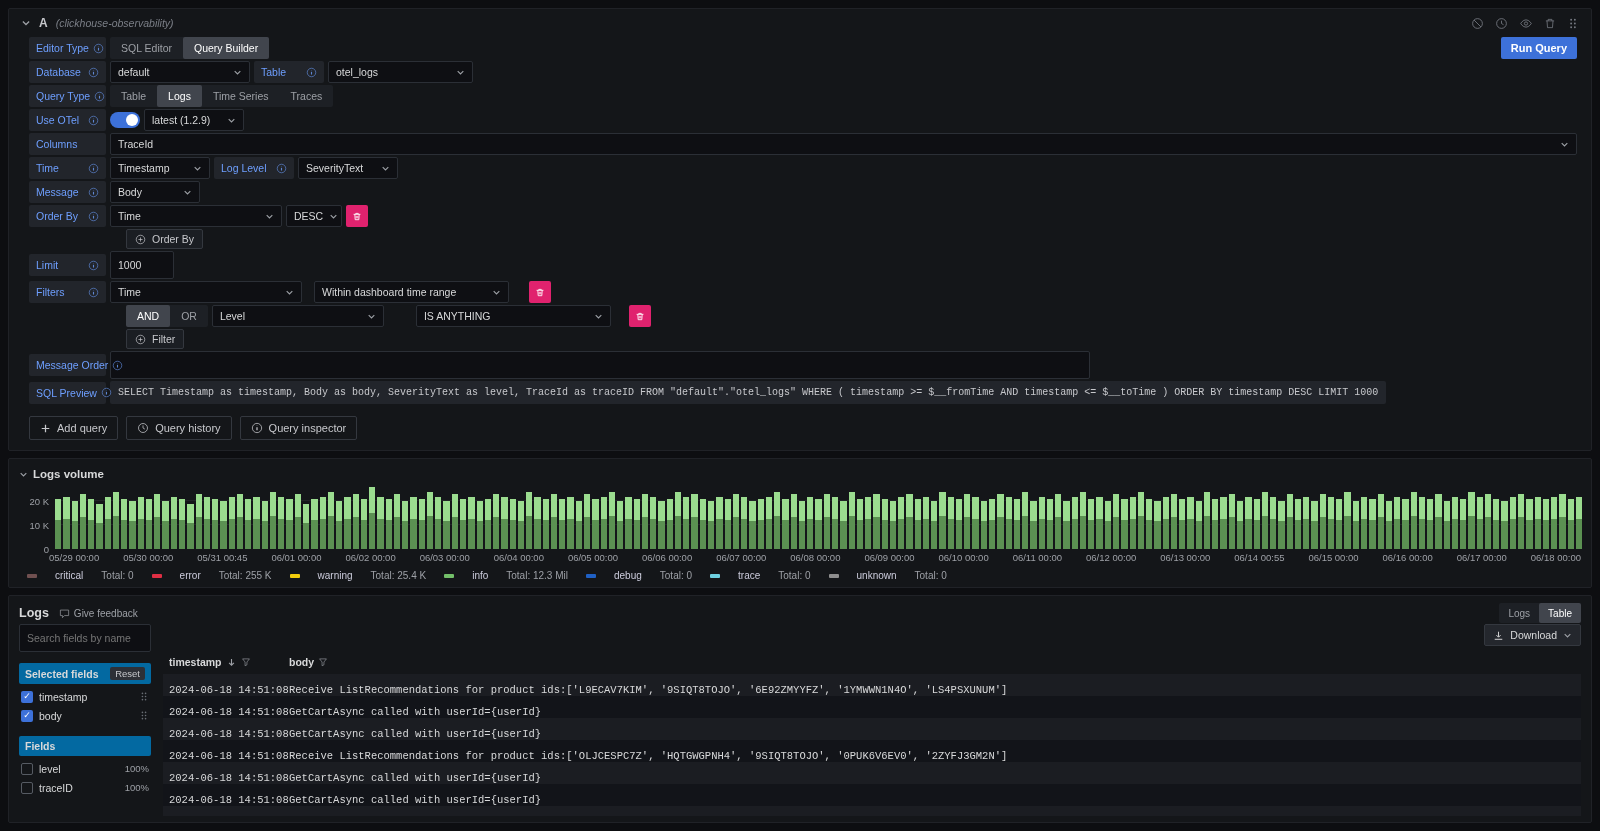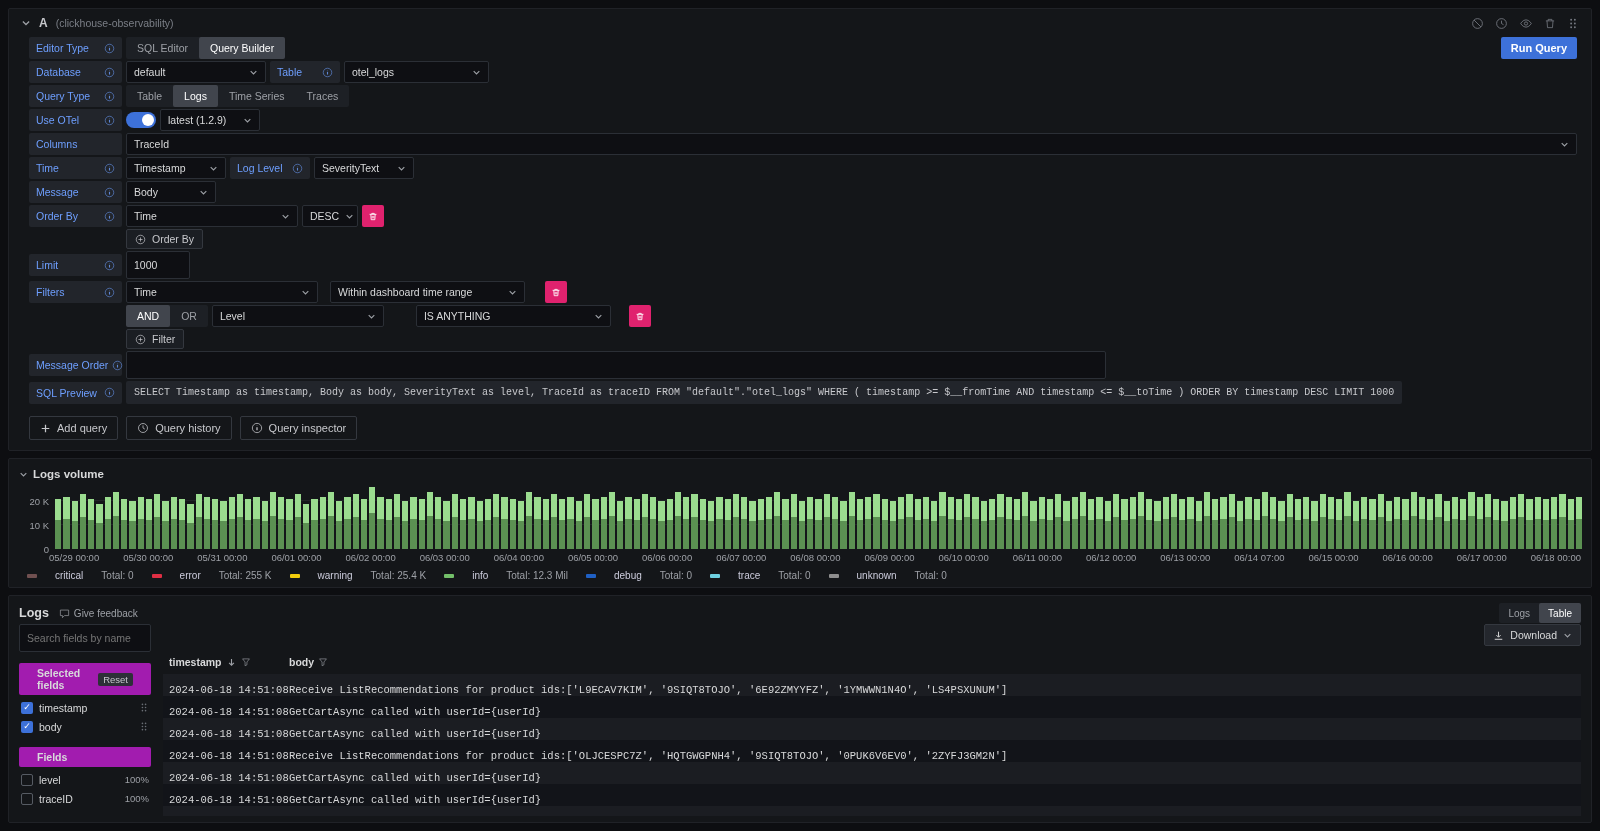--- a/index.html
+++ b/index.html
@@ -6,26 +6,26 @@
   body{width:1600px;height:831px;overflow:hidden;background:#0d0e11;color:#d8d9da;
        font-family:"Liberation Sans","DejaVu Sans",sans-serif;font-size:11px;}
   .page{height:100%;box-sizing:border-box;padding:8px;display:flex;flex-direction:column;gap:7px;}
   .panel{background:#141619;border:1px solid #202227;border-radius:2px;}
 
   
   .query-panel{padding:2px 8px 8px;flex:none;}
   .qe-header{display:flex;align-items:center;gap:8px;height:24px;padding:0 4px;}
   .chev-collapse{color:#9da0a6;display:flex;cursor:pointer;}
   .refid{font-weight:700;font-size:12px;color:#c7c8cc;}
-  .ds{color:#7b7f87;font-size:10.5px;}
+  .ds{font-style:italic;color:#7b7f87;font-size:10.5px;}
   .qe-icons{margin-left:auto;display:flex;gap:11px;color:#7b7f87;align-items:center;}
   .icon-btn{display:flex;cursor:pointer;}
   .qe-body{padding:2px 6px 0 12px;}
   .b-row{display:flex;align-items:center;gap:4px;margin-bottom:2px;}
-  .inline-label{display:flex;align-items:center;justify-content:space-between;gap:4px;width:93px;flex:none;
+  .inline-label{display:flex;align-items:center;justify-content:space-between;gap:4px;width:77px;flex:none;
        box-sizing:border-box;background:#22252b;color:#6e9fff;height:22px;padding:0 7px;border-radius:2px;
        font-size:10.5px;font-weight:500;white-space:nowrap;}
   .inline-label.w70{width:70px;}
   .inline-label.w80{width:80px;}
   .i-icon{opacity:.8;display:flex;}
   .seg{display:inline-flex;background:#1d2025;border-radius:2px;height:22px;align-items:stretch;}
   .seg .opt{display:flex;align-items:center;padding:0 11px;color:#9da0a6;font-weight:500;cursor:pointer;
        border-radius:2px;font-size:10.5px;white-space:nowrap;}
   .seg .opt.sel{background:#41454d;color:#fff;}
   .select{display:flex;align-items:center;justify-content:space-between;gap:6px;background:#0e0f13;
@@ -71,22 +71,22 @@
   
   .logs-panel{flex:1;min-height:0;padding:6px 10px;display:flex;flex-direction:column;overflow:hidden;}
   .lp-header{display:flex;align-items:center;gap:10px;height:22px;flex:none;}
   .lp-title{font-size:12.5px;font-weight:600;}
   .feedback{display:flex;align-items:center;gap:4px;color:#9da0a6;font-size:10px;cursor:pointer;}
   .lp-toggle{margin-left:auto;}
   .seg.small{height:20px;background:#1d2025;}
   .seg.small .opt{padding:0 9px;font-size:10px;}
   .lp-main{display:flex;gap:12px;flex:1;min-height:0;margin-top:0;}
   .lp-sidebar{width:132px;flex:none;display:flex;flex-direction:column;gap:3px;}
-  .side-section{background:#a21caf;display:flex;align-items:center;justify-content:space-between;
-       padding:4px 18px;border-radius:2px;font-size:10.5px;font-weight:600;margin-top:8px;}
+  .side-section{background:#0369a1;display:flex;align-items:center;justify-content:space-between;
+       padding:4px 6px;border-radius:2px;font-size:10.5px;font-weight:600;margin-top:8px;}
   .reset-btn{color:#c7c8cc;font-weight:400;font-size:9.5px;background:#2d3037;padding:1px 5px;border-radius:2px;cursor:pointer;}
   .field-row{display:flex;align-items:center;gap:6px;height:19px;padding:0 2px;font-size:10.5px;color:#d8d9da;}
   .cb{width:12px;height:12px;border-radius:2px;box-sizing:border-box;display:flex;align-items:center;
        justify-content:center;font-size:9px;color:#fff;cursor:pointer;flex:none;line-height:1;}
   .cb.on{background:#3d71d9;}
   .cb.off{border:1px solid #565b63;background:transparent;}
   .drag{margin-left:auto;color:#6a6e75;display:flex;cursor:grab;}
   .pct{margin-left:auto;color:#9da0a6;font-size:9.5px;}
   .lp-right{flex:1;display:flex;flex-direction:column;min-width:0;}
   .dl-row{display:flex;justify-content:flex-end;margin-bottom:4px;flex:none;}
@@ -725,35 +725,35 @@
             <div class="bar" style="height: 80.7692%;"></div>
             <div class="bar" style="height: 84.6154%;"></div>
           </div>
       </div>
     </div>
     <div class="x-row">
       <div class="x-spacer"></div>
       <div class="x-ticks">
           <span>05/29 00:00</span>
           <span>05/30 00:00</span>
-          <span>05/31 00:00</span>
+          <span>05/31 00:45</span>
           <span>06/01 00:00</span>
           <span>06/02 00:00</span>
           <span>06/03 00:00</span>
           <span>06/04 00:00</span>
           <span>06/05 00:00</span>
           <span>06/06 00:00</span>
           <span>06/07 00:00</span>
           <span>06/08 00:00</span>
           <span>06/09 00:00</span>
           <span>06/10 00:00</span>
           <span>06/11 00:00</span>
           <span>06/12 00:00</span>
           <span>06/13 00:00</span>
-          <span>06/14 07:00</span>
+          <span>06/14 00:55</span>
           <span>06/15 00:00</span>
           <span>06/16 00:00</span>
           <span>06/17 00:00</span>
           <span>06/18 00:00</span>
         </div>
     </div>
     <div class="legend">
         <div class="leg-item">
           <span class="leg-chip" style="background: rgb(112, 80, 80);"></span>
           <span class="leg-label">critical</span>

